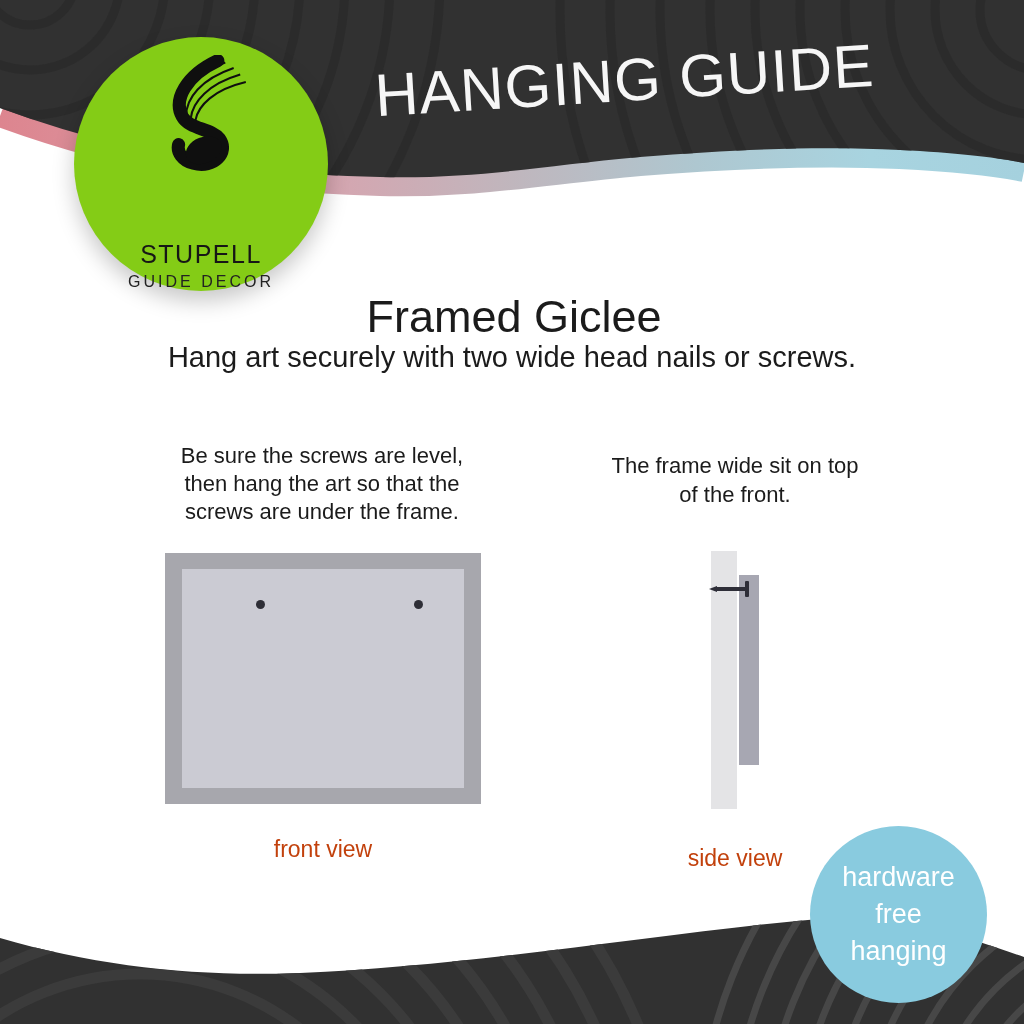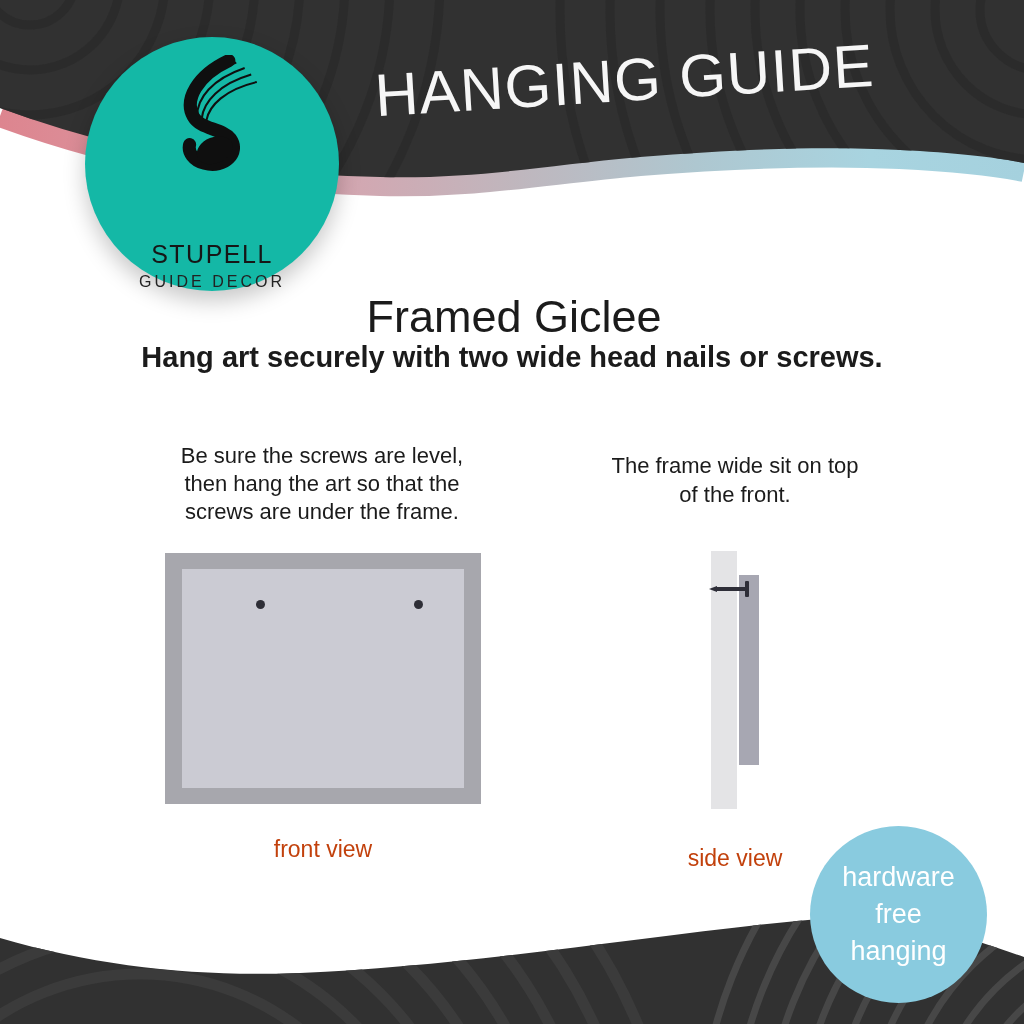--- a/index.html
+++ b/index.html
@@ -10,40 +10,40 @@
   .abs{position:absolute;}
   
   .hdr-svg{position:absolute;left:0;top:0;}
   .hanging-title{
     position:absolute;left:352px;top:46px;width:545px;text-align:center;
     font-size:60px;font-weight:400;letter-spacing:1px;color:#f6f6f6;
     transform:rotate(-3.5deg);white-space:nowrap;
   }
   
   .logo-circle{
-    position:absolute;left:85px;top:37px;width:254px;height:254px;border-radius:50%;
-    background:#14b8a6;box-shadow:0 10px 22px rgba(0,0,0,.22);
+    position:absolute;left:74px;top:37px;width:254px;height:254px;border-radius:50%;
+    background:#84cc16;box-shadow:0 10px 22px rgba(0,0,0,.22);
   }
   .logo-s{position:absolute;left:50%;top:18px;transform:translateX(-50%);}
   .brand-name{
     position:absolute;left:0;top:203px;width:100%;text-align:center;
     font-size:25px;letter-spacing:1.5px;color:#161616;
   }
   .brand-tagline{
     position:absolute;left:0;top:236px;width:100%;text-align:center;
     font-size:16px;letter-spacing:3px;color:#222222;
   }
   
   .product-title{
     position:absolute;left:0;top:291px;width:1028px;text-align:center;
     font-size:45px;font-weight:400;color:#1b1b1b;
   }
   .main-instruction{
     position:absolute;left:0;top:341px;width:1024px;text-align:center;
-    font-size:29px;font-weight:700;color:#1b1b1b;
+    font-size:29px;font-weight:400;color:#1b1b1b;
   }
   .col-text{font-size:22px;color:#1b1b1b;text-align:center;}
   .front-text{left:140px;top:442px;width:364px;line-height:28px;}
   .side-text{left:585px;top:451px;width:300px;line-height:29px;}
   
   .frame-outer{left:165px;top:553px;width:316px;height:251px;background:#a7a7ad;}
   .frame-inner{left:17px;top:16px;width:282px;height:219px;background:#cbcbd3;position:absolute;}
   .screw-dot{position:absolute;width:9px;height:9px;border-radius:50%;background:#2e2e36;}
   .screw-left{left:74px;top:31px;}
   .screw-right{left:232px;top:31px;}

